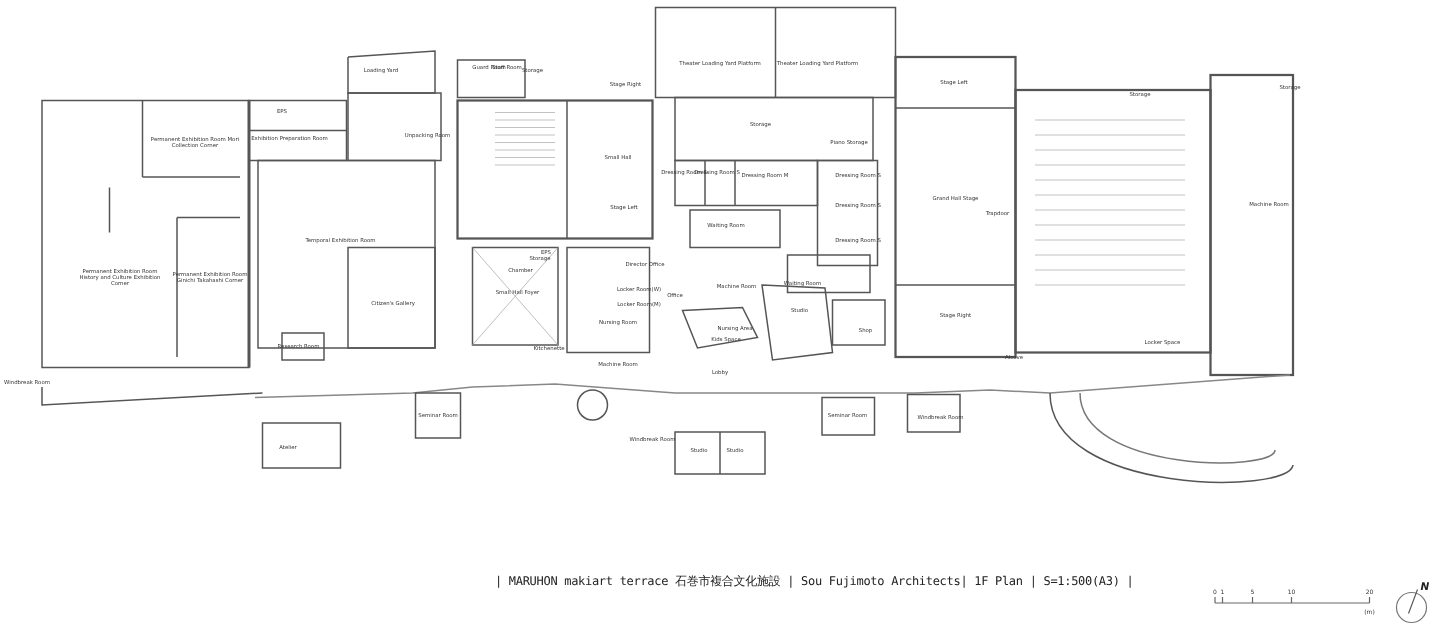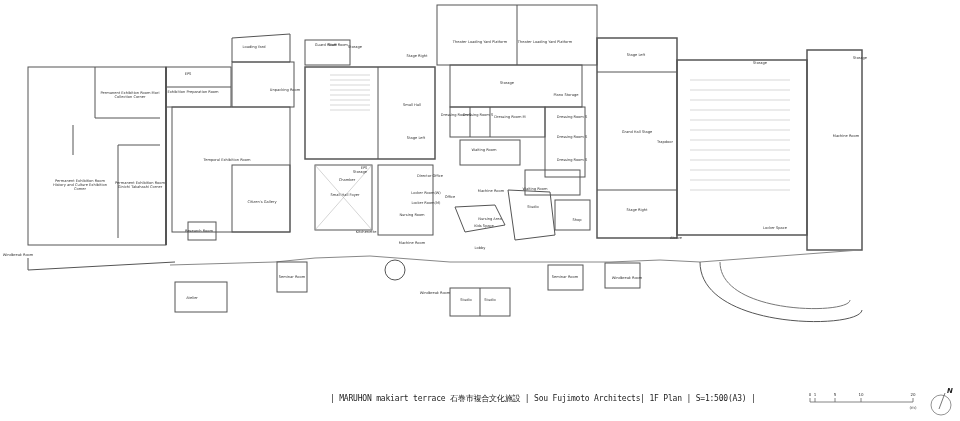--- a/index.html
+++ b/index.html
@@ -1,20 +1,20 @@
 <!DOCTYPE html>
 <html><head>
 <meta charset="utf-8">
 <style>
   html,body{margin:0;padding:0;background:#fff;}
   body{width:960px;height:421px;overflow:hidden;position:relative;font-family:"DejaVu Sans",sans-serif;}
   #plan{position:absolute;left:0;top:0;width:960px;height:380px;}
   .lbl{position:absolute;font-size:3.6px;color:#333;white-space:nowrap;line-height:4px;transform:translate(-50%,-50%);text-align:center;}
   .lbl.two{white-space:normal;width:60px;}
-  #caption{position:absolute;left:330px;top:393px;font-family:"DejaVu Sans Mono","Liberation Mono",monospace;font-size:8px;color:#222;white-space:nowrap;letter-spacing:-0.2px;}
+  #caption{position:absolute;left:330px;top:382px;font-family:"DejaVu Sans Mono","Liberation Mono",monospace;font-size:8px;color:#222;white-space:nowrap;letter-spacing:-0.2px;}
   #scalebar{position:absolute;left:808px;top:388px;width:110px;height:24px;}
   #north{position:absolute;left:928px;top:385px;width:30px;height:32px;}
 </style>
 </head>
 <body>
 
 <svg id="plan" viewBox="0 0 960 380" xmlns="http://www.w3.org/2000/svg">
   <g fill="none" stroke="#555" stroke-width="1">
 
     <rect x="28" y="67" width="138" height="178"></rect>

